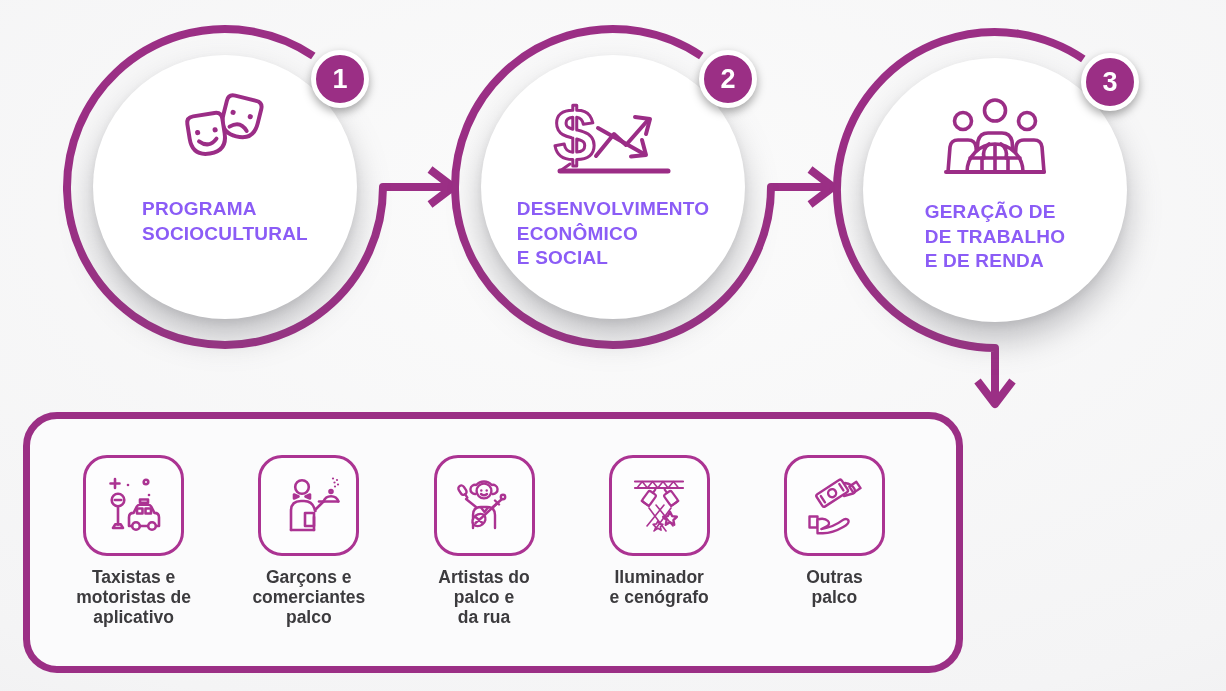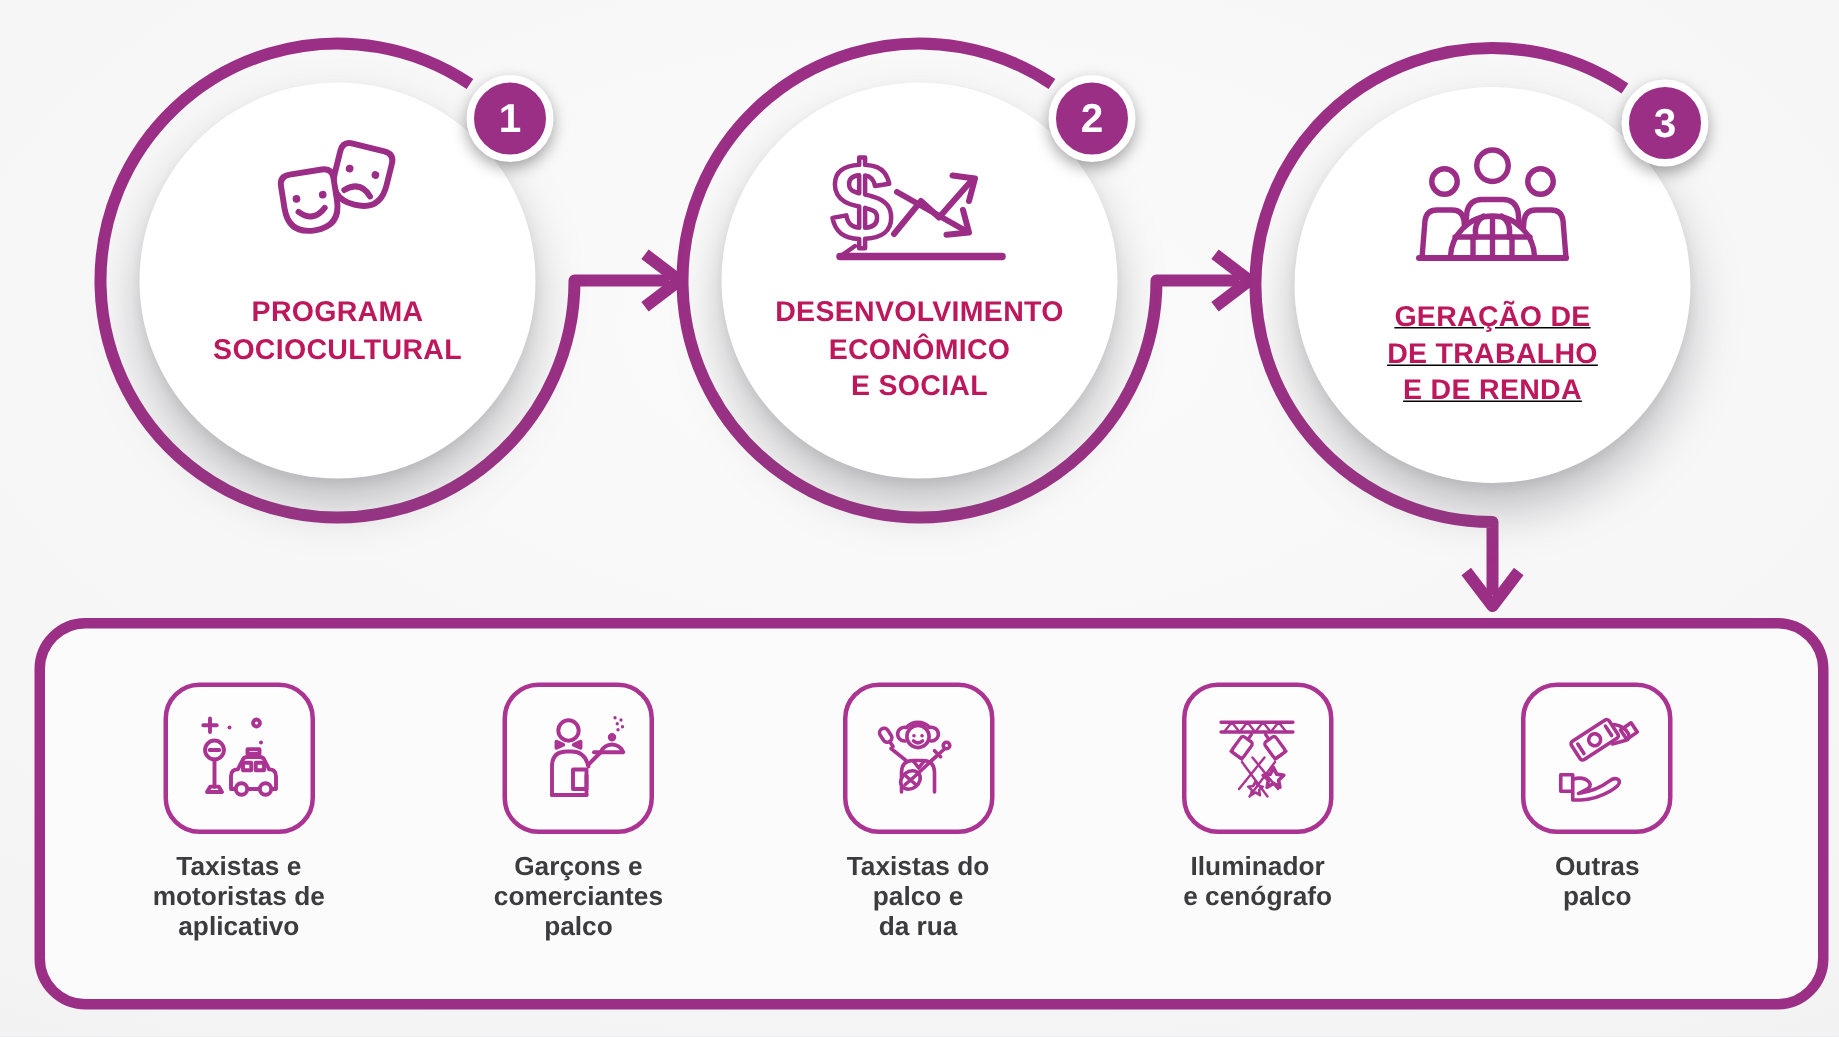--- a/index.html
+++ b/index.html
@@ -5,27 +5,27 @@
   html,body{margin:0;padding:0;}
   body{font-family:"Liberation Sans","DejaVu Sans",sans-serif;background:#e8e8ea;}
   .stage{position:relative;width:1226px;height:691px;overflow:hidden;
          background:radial-gradient(130% 120% at 50% 32%, #fbfbfb 0%, #f4f4f5 62%, #e9e9eb 100%);}
   .connectors{position:absolute;left:0;top:0;z-index:1;}
   .circle-card{position:absolute;width:264px;height:264px;border-radius:50%;background:#ffffff;
         box-shadow:0 18px 32px rgba(105,105,112,.40), 0 4px 8px rgba(0,0,0,.08);
         display:flex;flex-direction:column;align-items:center;justify-content:flex-start;
         padding-top:34px;box-sizing:border-box;z-index:2;}
   .circle-icon{height:98px;display:flex;align-items:center;justify-content:center;}
-  .circle-title{margin-top:10px;font-size:19px;font-weight:700;color:#be185d;text-align:center;
+  .circle-title{margin-top:10px;font-size:19px;font-weight:700;color:#8b5cf6;text-align:left;
         line-height:1.3;white-space:pre-line;letter-spacing:.2px;}
   .badge{position:absolute;width:48px;height:48px;border-radius:50%;background:#9b2f85;
         border:5px solid #ffffff;box-shadow:0 4px 10px rgba(0,0,0,.35);z-index:3;
         display:flex;align-items:center;justify-content:center;
         color:#ffffff;font-size:27px;font-weight:700;}
-  .jobs-box{position:absolute;left:23px;top:412px;width:1196px;height:261px;box-sizing:border-box;
+  .jobs-box{position:absolute;left:23px;top:412px;width:940px;height:261px;box-sizing:border-box;
         border:7px solid #9b2f85;border-radius:34px;background:#fbfbfc;z-index:2;
         display:flex;align-items:flex-start;padding:36px 34px 0 16px;}
   .job{flex:1 1 0;display:flex;flex-direction:column;align-items:center;}
   .tile{width:101px;height:101px;box-sizing:border-box;border:3px solid #ab3392;border-radius:24px;
         background:#fdfdfe;display:flex;align-items:center;justify-content:center;}
   .job-label{margin-top:11px;font-size:17.5px;font-weight:700;color:#3c3b3e;text-align:center;
         line-height:1.15;white-space:pre-line;}
   svg{display:block;}
 </style>
 </head>
@@ -81,21 +81,21 @@
       </svg>
     </div>
     <div class="circle-title">DESENVOLVIMENTO
 ECONÔMICO
 E SOCIAL</div>
   </div>
   <div class="badge" style="left:699px;top:50px;">
     <span>2</span>
   </div>
 
-  <div class="circle-card" style="left:863px;top:58px;text-decoration:underline;">
+  <div class="circle-card" style="left:863px;top:58px;">
     <div class="circle-icon">
       <svg width="150" height="96" viewBox="0 0 150 96" fill="none" stroke="#9b2d86" stroke-width="3.6" stroke-linecap="round" stroke-linejoin="round">
         <circle cx="43" cy="28" r="8.5"></circle>
         <path fill="#ffffff" d="M28,79 l2,-25 q1,-7 8,-7 h10 q7,0 8,7 l2,25"></path>
         <circle cx="107" cy="28" r="8.5"></circle>
         <path fill="#ffffff" d="M94,79 l2,-25 q1,-7 8,-7 h10 q7,0 8,7 l2,25"></path>
         <circle cx="75" cy="17.5" r="10.5" fill="#ffffff"></circle>
         <path fill="#ffffff" d="M55,79 l3,-31 q2,-8 10,-8 h14 q8,0 10,8 l3,31"></path>
         <path fill="#ffffff" d="M47,79 a28,28 0 0 1 56,0 z"></path>
         <path d="M50,65 h50"></path>
@@ -183,21 +183,21 @@
           <circle cx="51" cy="23" r="2.2"></circle>
           <path d="M21,54 V41 q0,-8 8,-8 h6 q8,0 8,8 v13"></path>
           <path d="M29,33.5 l3.5,4.5 3.5,-4.5"></path>
           <g transform="rotate(-38 27 46)">
             <ellipse cx="27" cy="46" rx="7" ry="5.6" fill="#fdfdfe"></ellipse>
           </g>
           <path d="M23.5,43 l7,6 M30.5,43 l-7,6"></path>
           <path d="M31.5,42 L45,29.5 M43,26.5 l4,4"></path>
         </svg>
       </div>
-      <div class="job-label">Taxistas do
+      <div class="job-label">Artistas do
 palco e
 da rua</div>
     </div>
 
     <div class="job">
       <div class="tile">
         <svg width="64" height="64" viewBox="0 0 64 64" fill="none" stroke="#ab3392" stroke-width="2.2" stroke-linecap="round" stroke-linejoin="round">
           <path d="M8,7.5 H56 M8,14 H56"></path>
           <path stroke-width="1.6" d="M10,14 l5.2,-6.5 l5.2,6.5 l5.2,-6.5 l5.2,6.5 l5.2,-6.5 l5.2,6.5 l5.2,-6.5 l5.2,6.5"></path>
           <g transform="rotate(36 23 23)">

